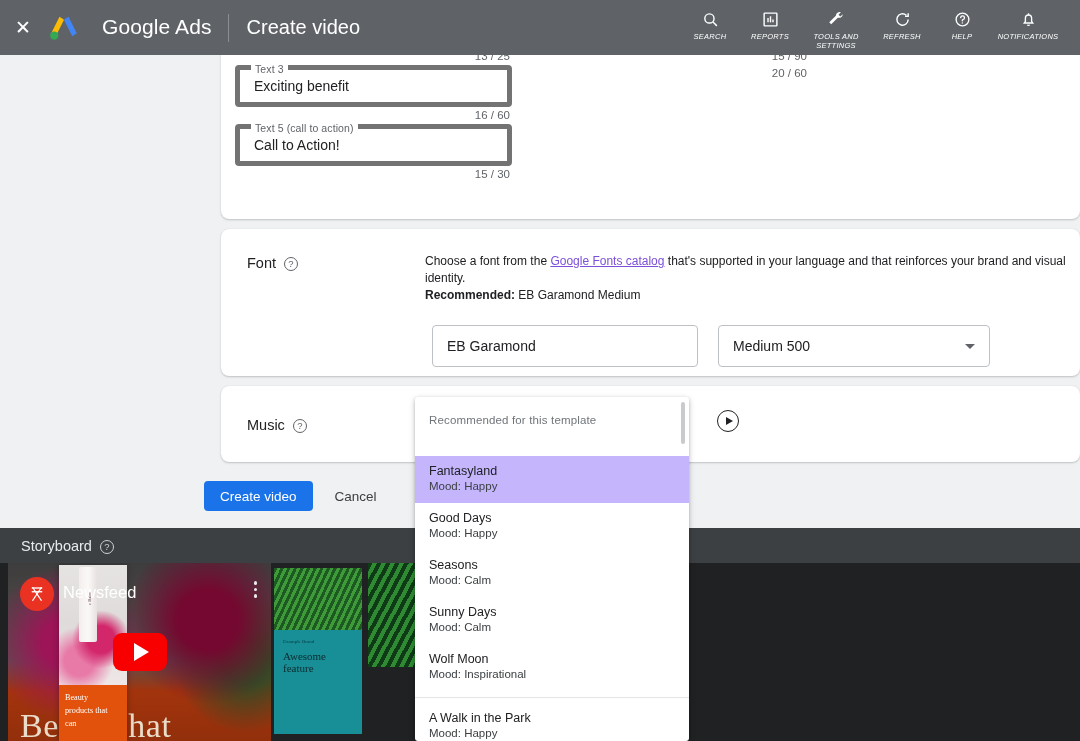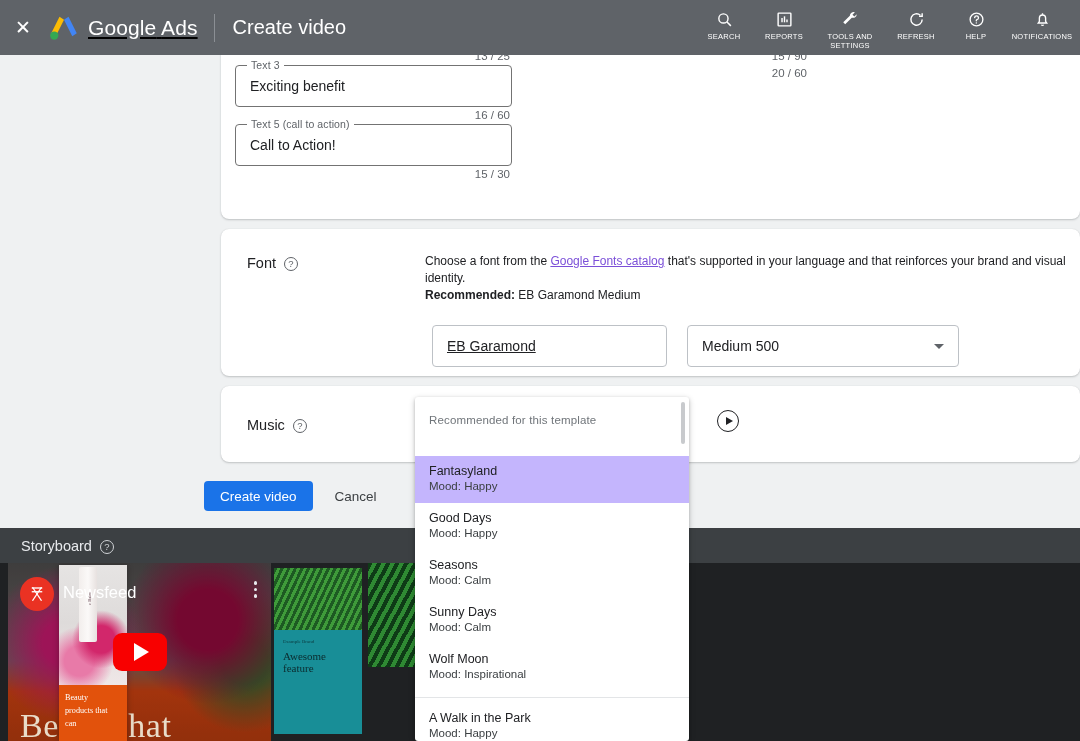--- a/index.html
+++ b/index.html
@@ -13,30 +13,30 @@
   
   .topbar {
     position: absolute; left: 0; top: 0; width: 1080px; height: 55px;
     background: #5f6368; display: flex; align-items: center;
   }
   .close-x {
     width: 46px; height: 55px; display: flex; align-items: center;
     justify-content: center; color: #fff; font-size: 19px; cursor: pointer;
     font-weight: 300;
   }
-  .brand { display: flex; align-items: center; gap: 9px; margin-left: 3px; text-decoration: underline; }
+  .brand { display: flex; align-items: flex-start; gap: 23px; margin-left: 3px; }
   .brand-logo { width: 30px; height: 26px; }
   .brand-text { color: #fff; font-size: 21px; letter-spacing: .1px; }
   .brand-text .ads { font-weight: 400; }
   .vdiv { width: 1px; height: 28px; background: #8b8f94; margin: 0 18px 0 16px; }
   .page-title { color: #fff; font-size: 20px; font-weight: 400; }
 
   .topbar-actions {
     margin-left: auto; display: flex; align-items: flex-start;
-    height: 55px; padding-right: 2px; padding-top: 9px;
+    height: 55px; padding-right: 16px; padding-top: 9px; font-style: italic;
   }
   .tb-item {
     width: 60px; display: flex; flex-direction: column; align-items: center;
     cursor: pointer; color: #fff; gap: 3px;
   }
   .tb-item.wide { width: 72px; }
   .tb-ico { height: 20px; display: flex; align-items: center; justify-content: center; }
   .tb-lbl {
     font-size: 7.5px; letter-spacing: .25px; text-align: center;
     line-height: 9px; text-transform: uppercase;
@@ -62,21 +62,21 @@
   
   .card-text { height: 173px; margin-top: -9px; padding: 0 14px; }
   .grid2 { display: flex; gap: 20px; padding-top: 2px; }
   .col { width: 277px; }
   .col.wide { width: 277px; }
   .counter {
     font-size: 11.5px; color: #5f6368; text-align: right;
     padding-right: 2px; height: 17px; line-height: 17px;
   }
   .tf {
-    position: relative; height: 42px; border: 1px solid #737373;
+    position: relative; height: 42px; border: 5px solid #737373;
     border-radius: 4px; display: flex; align-items: center;
     padding: 0 14px; background: #fff;
   }
   .tf-label {
     position: absolute; top: -7px; left: 11px; background: #fff;
     padding: 0 4px; font-size: 10.5px; color: #5f6368; letter-spacing: .1px;
   }
   .tf-val { font-size: 14px; color: #202124; }
 
   
@@ -94,21 +94,21 @@
   }
   .font-desc { font-size: 12px; color: #202124; line-height: 17px; }
   .font-desc a { color: #7b4fd8; text-decoration: underline; }
   .font-desc b { font-weight: 700; }
   .font-inputs { display: flex; gap: 20px; padding: 21px 0 0 211px; }
   .sel {
     position: relative; height: 42px; border: 1px solid #bdc1c6; border-radius: 4px;
     display: flex; align-items: center; padding: 0 14px; font-size: 14px;
     color: #202124; background: #fff; cursor: pointer;
   }
-  .sel.s1 { width: 235px; text-decoration: underline; }
+  .sel.s1 { width: 266px; }
   .sel.s2 { width: 272px; }
   .caret {
     position: absolute; right: 14px; width: 0; height: 0;
     border-left: 5px solid transparent; border-right: 5px solid transparent;
     border-top: 5px solid #5f6368;
   }
 
   
   .card-music { height: 76px; display: flex; align-items: center; }
   .play-btn {

